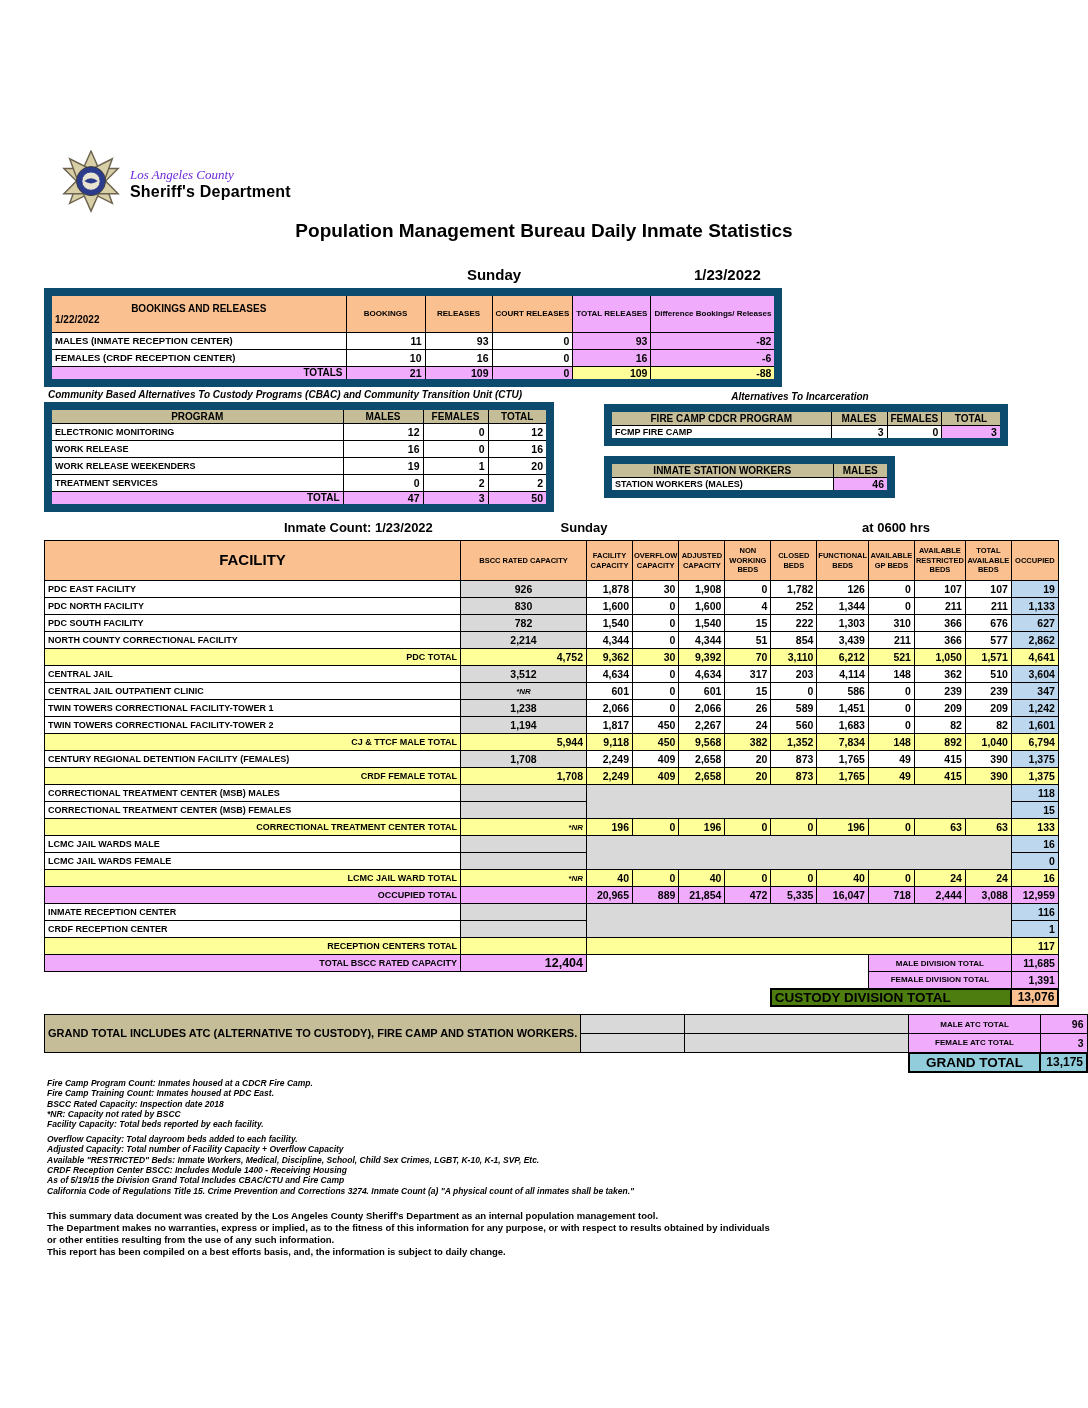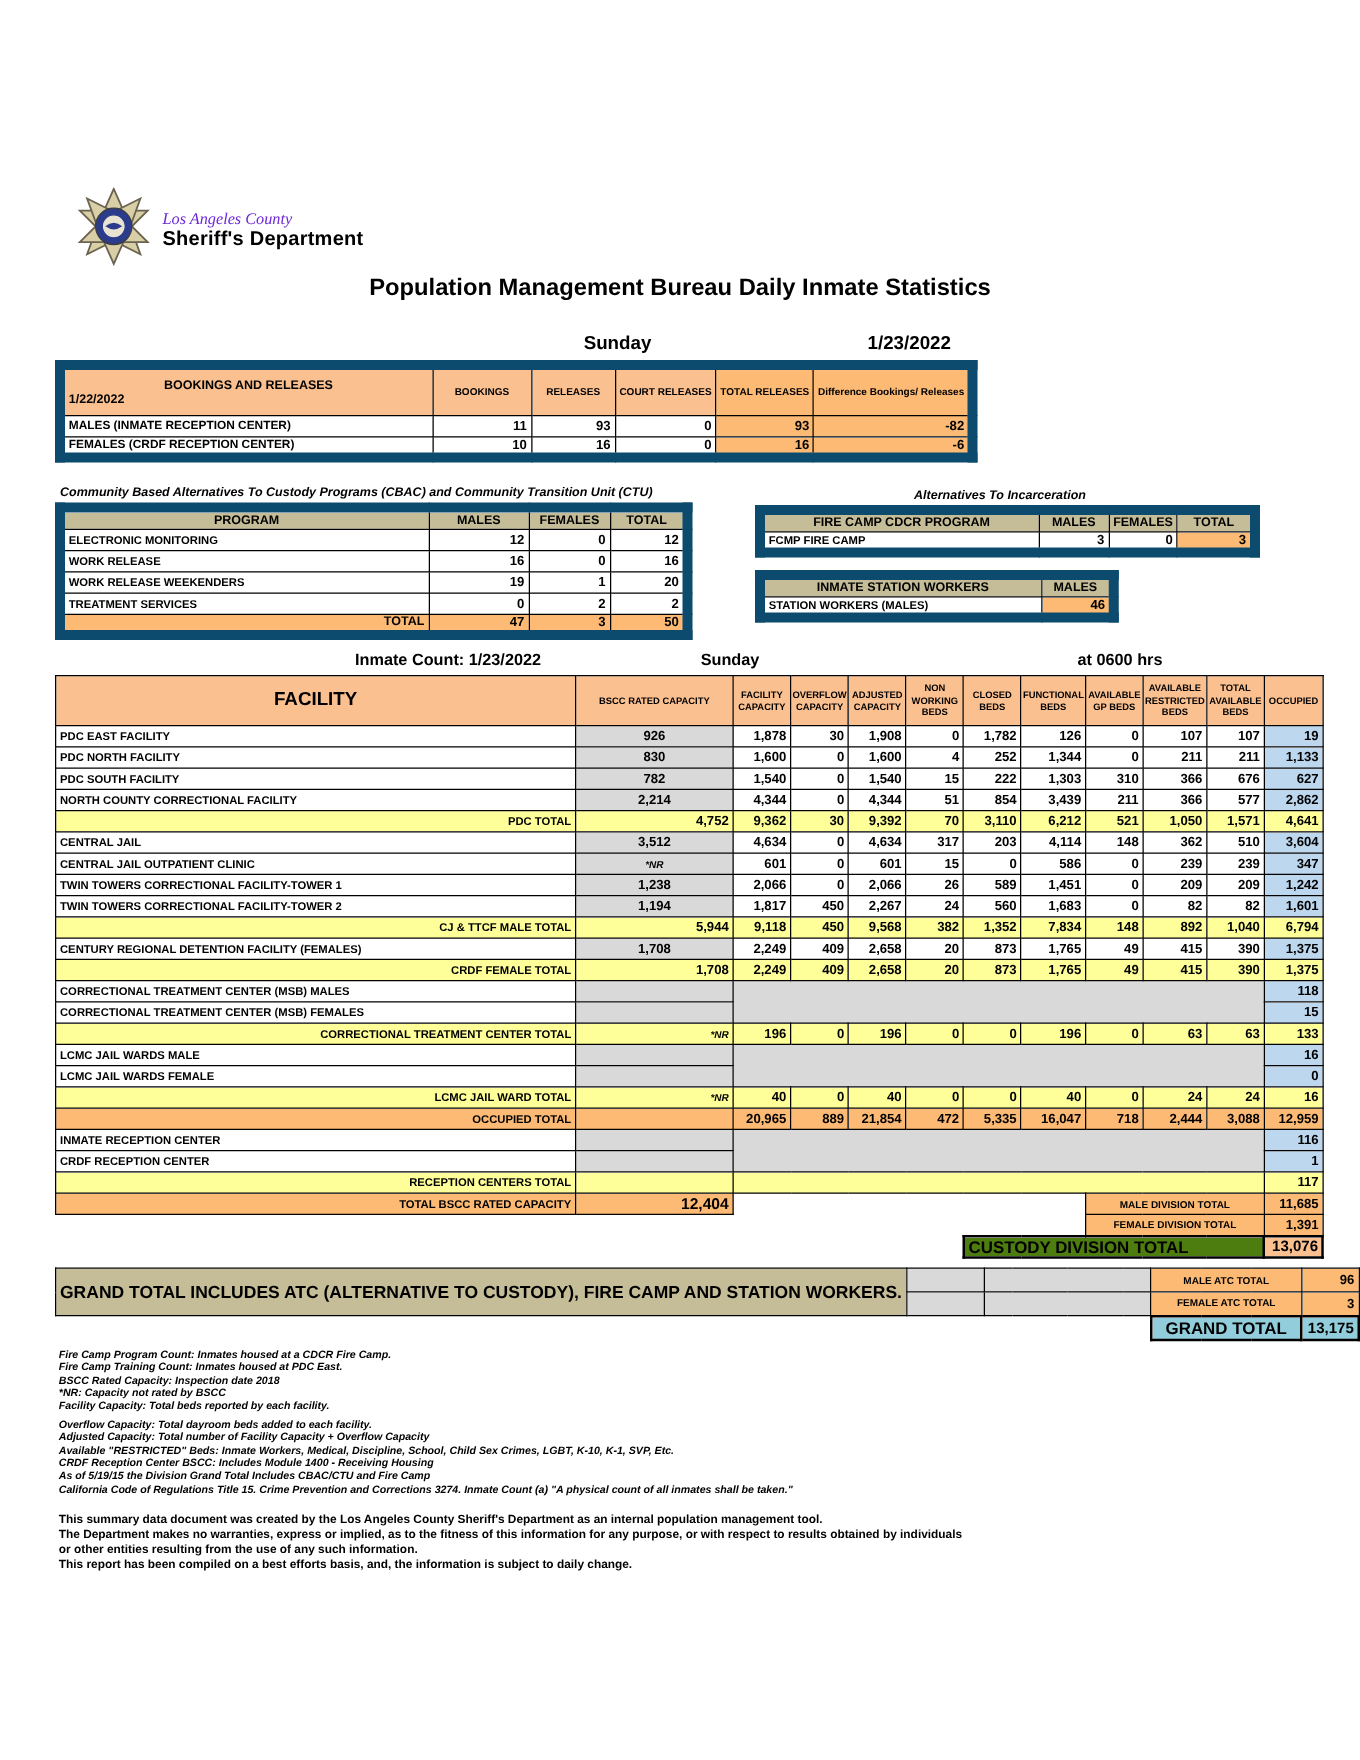--- a/index.html
+++ b/index.html
@@ -10,21 +10,21 @@
   }
   
   table.t { border-collapse:collapse; table-layout:fixed; }
   .t td, .t th { border:1px solid #000; font-weight:bold; overflow:hidden;
                  white-space:nowrap; padding:0 3px; height:17px; vertical-align:middle; }
   .t.outer { border:8px solid #0c4a6e; }
   .num  { text-align:right; font-size:10.5px; }
   .lbl  { text-align:left;  font-size:9px; }
   .tr   { text-align:right; }
   .orange { background:#FAC090; }
-  .green  { background:#fdba74; }
+  .green  { background:#f0abfc; }
   .yellow { background:#FFFF99; }
   .tan    { background:#C4BD97; }
   .blue   { background:#BDD7EE; }
   .teal   { background:#92CDDC; }
   .gray   { background:#D9D9D9;text-align:center; }
   .nob    { border:none !important; background:transparent; }
   .nr     { font-size:8px; font-style:italic; }
   
   .brand { position:absolute; top:150px; left:60px; display:flex; align-items:center; }
   .brand-text { margin-left:8px; }
@@ -62,21 +62,21 @@
   .facility-wrap th.fac-h { font-size:15px; }
   .divlbl { font-size:8px; text-align:center; }
   .big { font-size:12.5px; }
   .custody { background:#4d7c0f; font-size:13.5px; text-align:left; border-width:2px !important; }
   .cv { border-width:2px !important; font-size:12px; background:#FAC090; }
   .gt  { font-size:13.5px; text-align:center; border-width:2px !important; }
   .gtv { border-width:2px !important; font-size:12px; }
   
   .atc-wrap { position:absolute; top:1014px; left:44px; }
   .atc-wrap td { height:19px; }
-  .atc-note { font-size:14px; text-align:center; white-space:normal; line-height:1.3; }
+  .atc-note { font-size:11px; text-align:center; white-space:normal; line-height:1.3; }
   
   .footnotes { position:absolute; top:1078px; left:47px; }
   .fn { font-size:8.5px; font-style:italic; font-weight:bold; line-height:1.22; }
   .disclaimer { position:absolute; top:1210px; left:47px; }
   .disc { font-size:9.5px; font-weight:bold; line-height:1.28; }
 </style>
 </head>
 <body>
 
 <div class="brand">
@@ -131,20 +131,28 @@
       <td class="num green">-82</td>
     </tr>
     <tr>
       <td class="lbl">FEMALES (CRDF RECEPTION CENTER)</td>
       <td class="num">10</td>
       <td class="num">16</td>
       <td class="num">0</td>
       <td class="num green">16</td>
       <td class="num green">-6</td>
     </tr>
+    <tr>
+      <td class="lbl tr green" style="font-size:10px">TOTALS</td>
+      <td class="num green">21</td>
+      <td class="num green">109</td>
+      <td class="num green">0</td>
+      <td class="num yellow">109</td>
+      <td class="num yellow">-88</td>
+    </tr>
   </tbody>
     </table>
 </div>
 
 <div class="sec-title cbac-title">Community Based Alternatives To Custody Programs (CBAC) and Community Transition Unit (CTU)</div>
 <div class="cbac-wrap">
   <table class="t outer">
     <colgroup>
         <col style="width:295px">
         <col style="width:80px">

